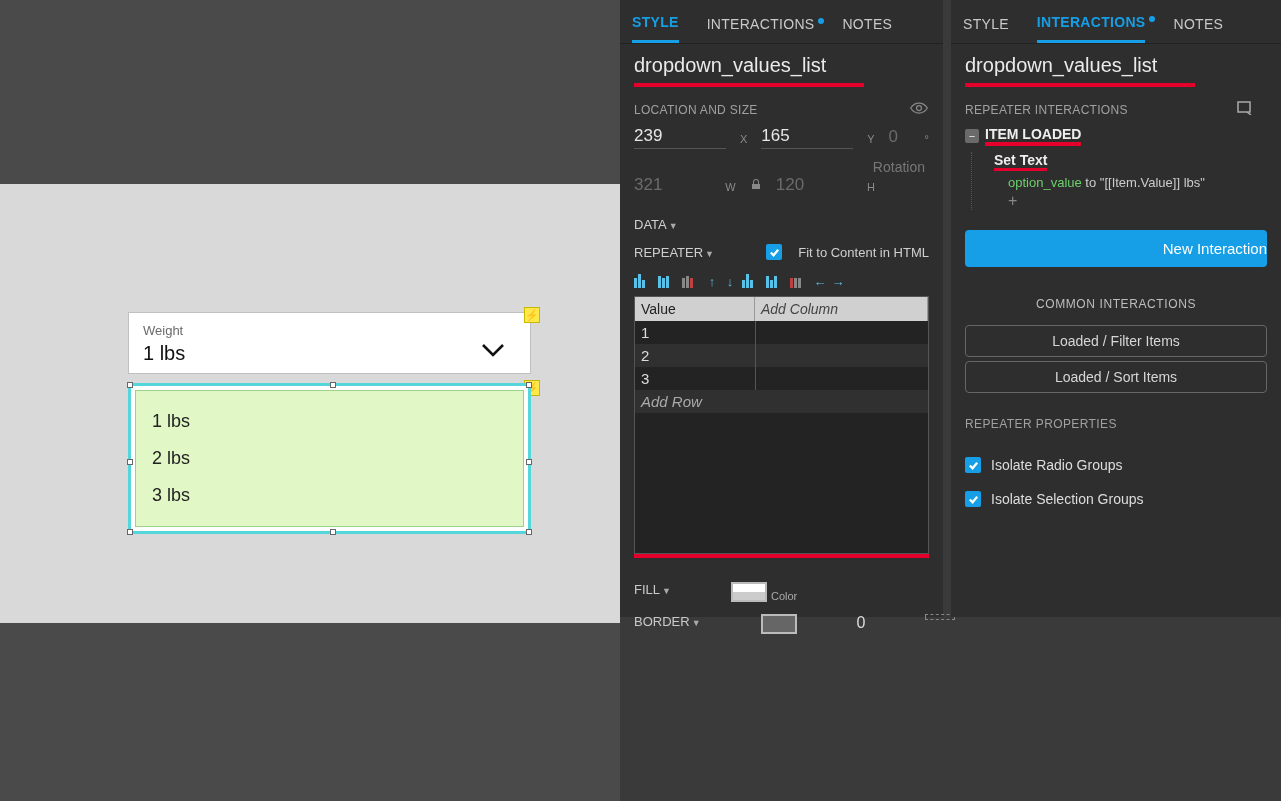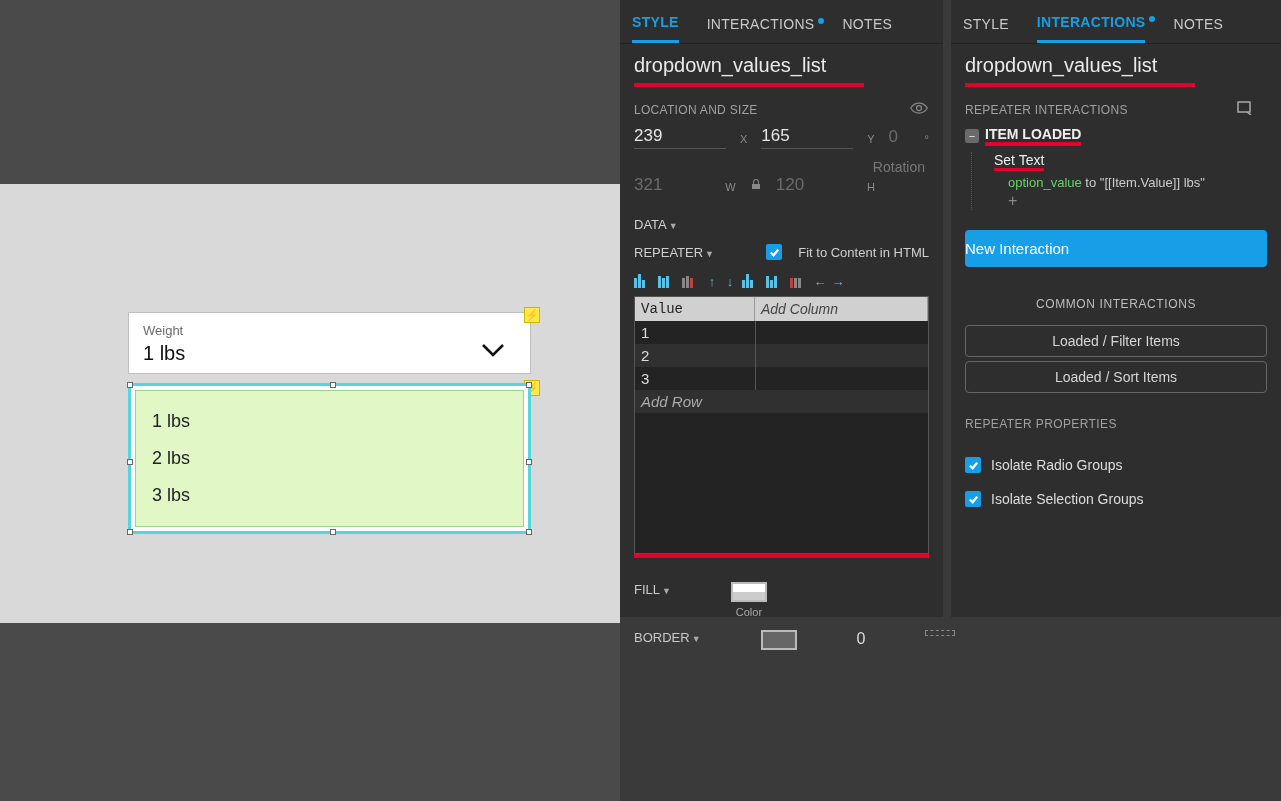--- a/index.html
+++ b/index.html
@@ -53,53 +53,53 @@
 
   .data-toolbar { display: flex; gap: 6px; padding: 4px 14px 8px; }
   .ticon { width: 18px; height: 14px; display: flex; align-items: flex-end; gap: 1px; }
   .ticon span { display: inline-block; width: 3px; background: #57c1e8; }
   .ticon.g2 span { background: #888; }
   .ticon.arr { width: 12px; align-items: center; justify-content: center; color: #57c1e8; font-size: 13px; }
 
   .grid { margin: 0 14px; border: 1px solid #555; background: #232323; }
   .grid-head { display: flex; background: #d0d0d0; color: #222; font-size: 14px; }
   .gh { padding: 4px 6px; border-right: 1px solid #999; }
-  .gh.c1 { width: 120px; font-family: Liberation Mono, monospace; }
+  .gh.c1 { width: 120px; }
   .gh.c2 { flex: 1; font-style: italic; color: #444; }
   .grow { display: flex; font-size: 15px; color: #ddd; }
   .grow.alt { background: #303030; }
   .gc { padding: 3px 6px; width: 120px; }
   .gc2 { border-left: 1px solid #555; flex: 1; }
   .grow.addr { font-style: italic; color: #aaa; justify-content: flex-end; }
   .grid-body-spacer { height: 140px; }
   .data-red { height: 4px; background: #e4002b; margin: 0 14px 14px; }
 
   .fill-row { display: flex; align-items: flex-start; gap: 60px; padding: 10px 14px; }
   .swatch { width: 36px; height: 20px; border: 2px solid #bbb; background: linear-gradient(to top, #ccc 50%, #fff 50%); position: relative; }
   .swatch.dark { background: #666; }
-  .swatch-col { display: flex; flex-direction: column; align-items: center; gap: 4px; font-size: 11px; color: #aaa; }
+  .swatch-col { display: flex; flex-direction: row; align-items: flex-end; gap: 4px; font-size: 11px; color: #aaa; }
   .border-zero { display: flex; flex-direction: column; align-items: center; font-size: 16px; color: #ddd; gap: 2px; }
   .dash { width: 30px; height: 6px; border: 1px dashed #888; }
 
   
   .p2-sec-ic { float: right; margin-right: 14px; }
   .p2-sec-ic svg { width: 16px; height: 14px; stroke: #aaa; fill: none; stroke-width: 1.5; }
   .evt-block { padding: 0 14px 6px; }
   .evt-head { display: flex; align-items: center; gap: 6px; margin-bottom: 6px; }
   .evt-head .minus { width: 14px; height: 14px; background: #6a6a6a; color: #eee; display: flex; align-items: center; justify-content: center; font-size: 11px; border-radius: 2px; }
   .evt-head .name { color: #eee; font-weight: 600; font-size: 14px; }
   .evt-red { display: inline-block; border-bottom: 4px solid #e4002b; padding-bottom: 0; }
   .sub-ind { padding-left: 22px; border-left: 1px dotted #555; margin-left: 6px; }
-  .act-name { color: #eee; font-weight: 400; font-size: 14px; }
+  .act-name { color: #eee; font-weight: 700; font-size: 14px; }
   .act-line { font-size: 13px; padding: 4px 0 2px 14px; }
   .act-line .tgt { color: #6bd06b; }
   .act-line .rest { color: #ccc; }
   .plus { color: #888; font-size: 16px; padding-left: 14px; }
 
-  .btn-primary { margin: 14px; background: #169fe6; color: #fff; text-align: left; padding: 10px 0; border-radius: 4px; font-size: 15px; cursor: pointer; }
+  .btn-primary { margin: 14px; background: #169fe6; color: #fff; text-align: right; padding: 10px 0; border-radius: 4px; font-size: 15px; cursor: pointer; }
   .common-head { text-align: center; color: #bdbdbd; font-size: 12px; letter-spacing: .6px; padding: 16px 0 10px; }
   .btn-outline { margin: 4px 14px; border: 1px solid #666; color: #d6d6d6; text-align: center; padding: 7px 0; border-radius: 4px; font-size: 14px; cursor: pointer; }
 
   .rep-props { padding: 20px 14px 0; }
   .rep-props .rp-title { font-size: 12px; color: #a0a0a0; letter-spacing: .4px; margin-bottom: 26px; }
   .chk-row { display: flex; align-items: center; gap: 10px; margin-bottom: 18px; font-size: 14px; color: #ddd; }
 </style>
 </head>
 <body>
 

